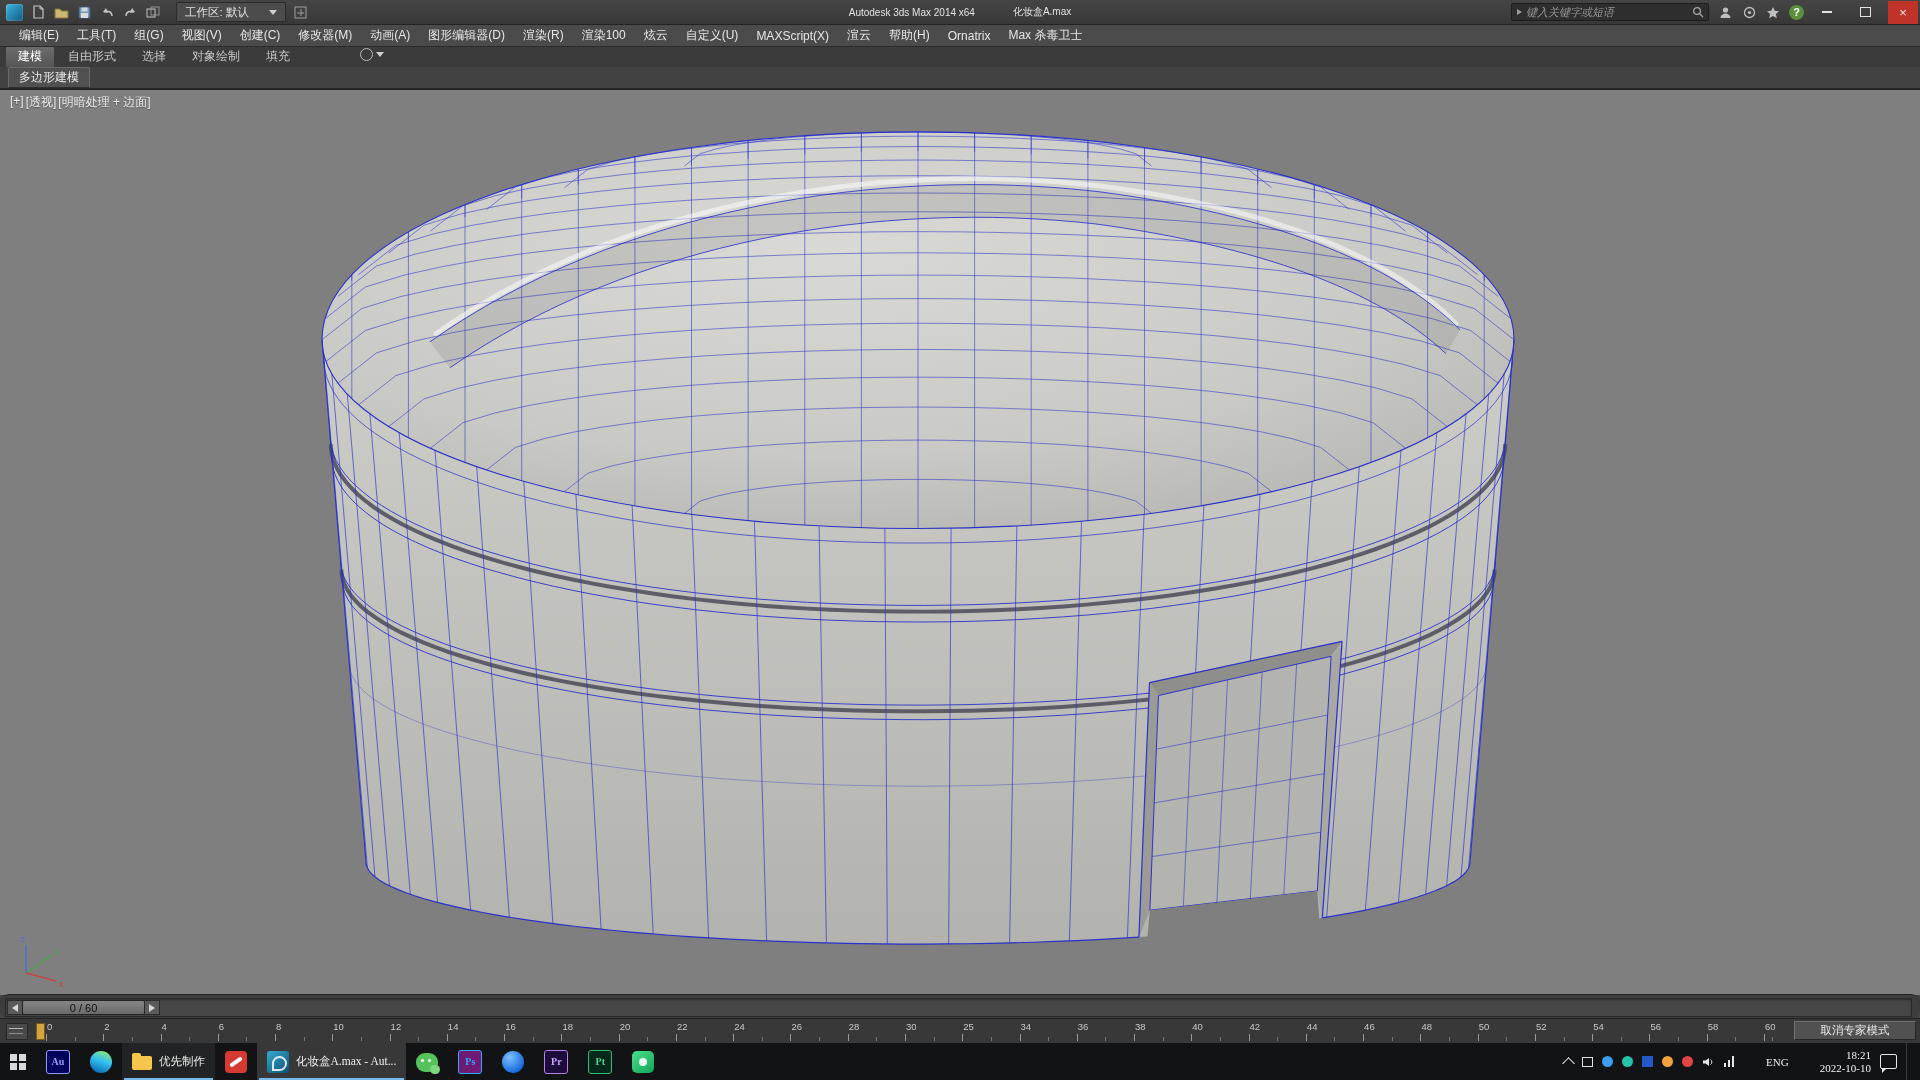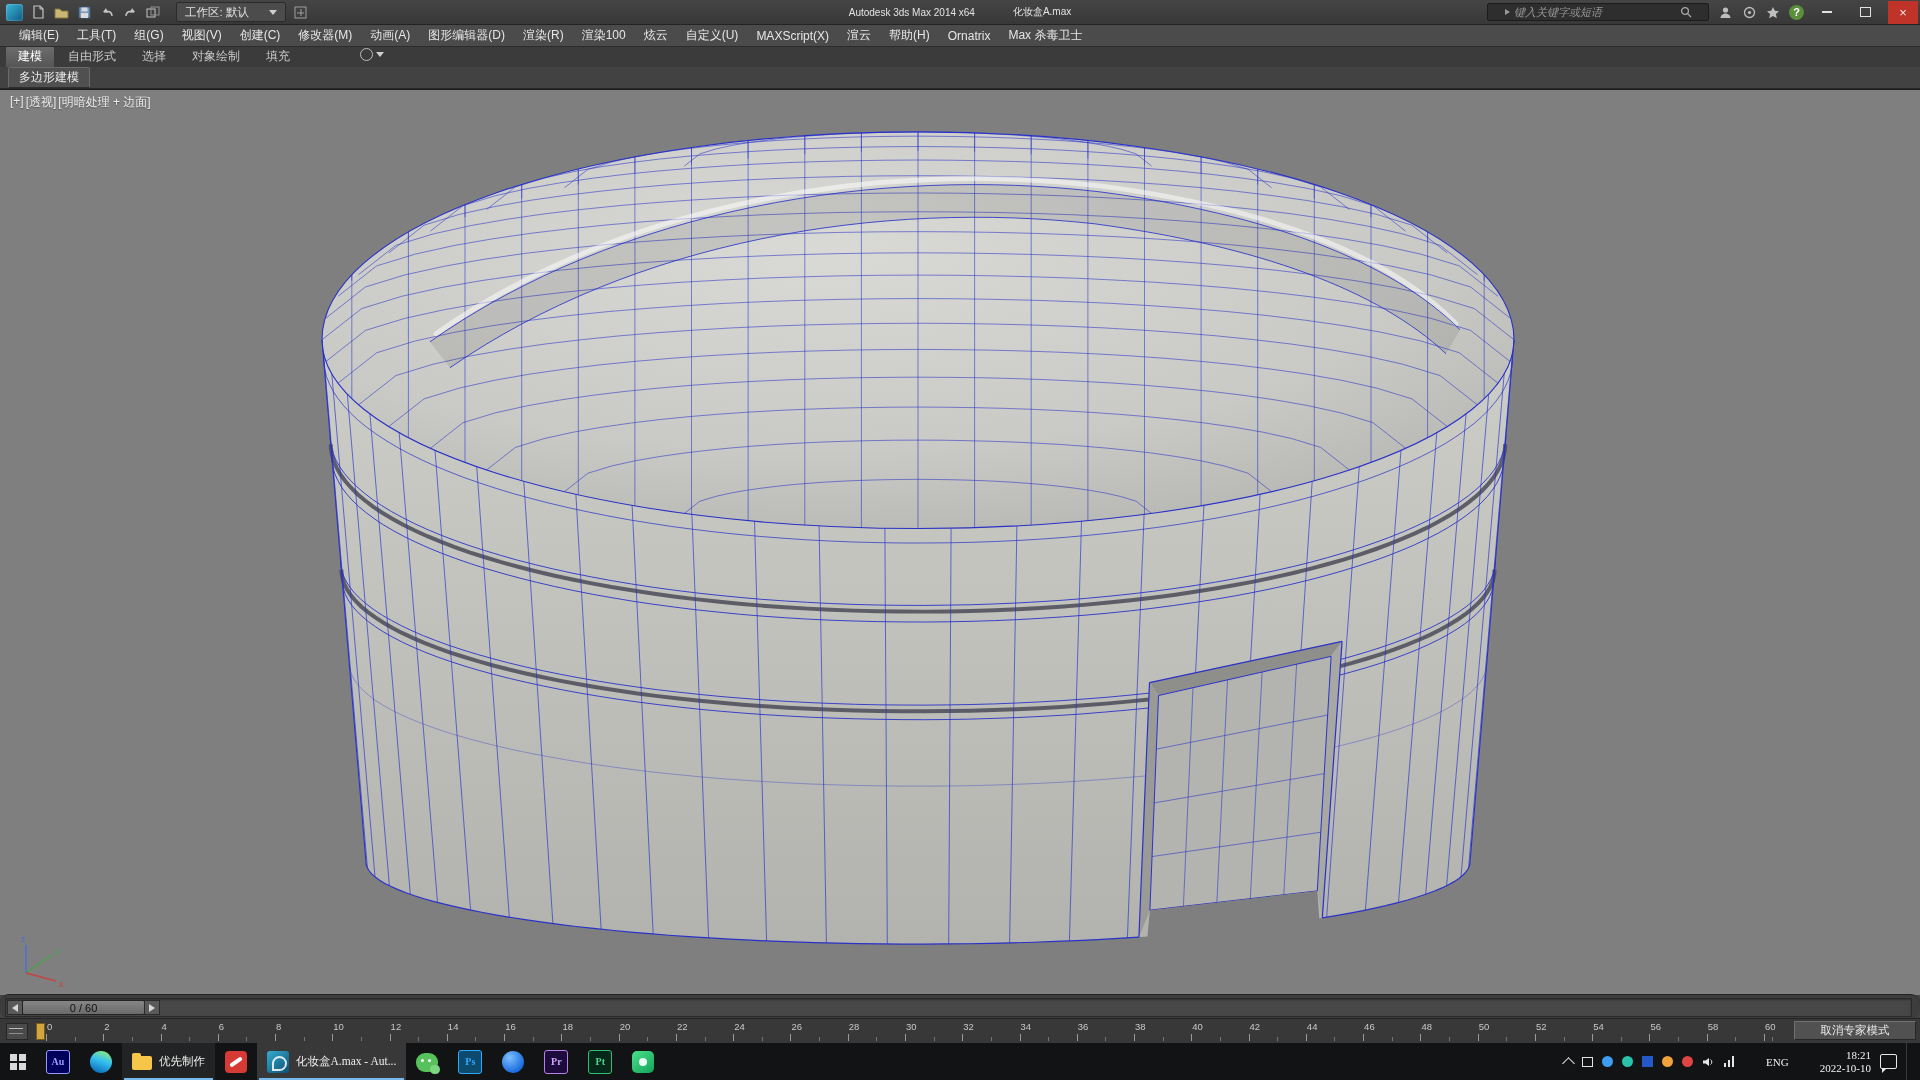--- a/index.html
+++ b/index.html
@@ -14,21 +14,21 @@
   .tb-left{display:flex;align-items:center;gap:7px;padding-left:6px;}
   .max-logo{width:17px;height:17px;border-radius:3px;background:linear-gradient(135deg,#3fb6da,#0c5a84);box-shadow:inset 0 0 2px rgba(255,255,255,.5);}
   .qicon{width:16px;height:16px;display:flex;align-items:center;justify-content:center;opacity:.92;}
   .qicon svg{display:block;}
   .ws-chip{display:flex;align-items:center;gap:20px;background:#4c4c4c;border:1px solid #2a2a2a;border-radius:2px;
     padding:1px 8px;margin-left:8px;color:#e2e2e2;font-size:11.5px;height:16px;}
   .caret-down{width:0;height:0;border-left:4px solid transparent;border-right:4px solid transparent;border-top:5px solid #cfcfcf;}
   .tb-center{position:absolute;left:0;right:0;top:0;height:24px;display:flex;align-items:center;justify-content:center;gap:38px;pointer-events:none;}
   .tb-center span{color:#e3e3e3;font-size:10px;}
   .tb-right{margin-left:auto;display:flex;align-items:center;gap:8px;padding-right:2px;z-index:2;}
-  .search-box{display:flex;align-items:center;background:#2e2e2e;border:1px solid #1c1c1c;border-radius:2px;height:16px;width:188px;padding:0 16px;}
+  .search-box{display:flex;align-items:center;background:#2e2e2e;border:1px solid #1c1c1c;border-radius:2px;height:16px;width:188px;padding:0 4px;}
   .search-box input{flex:1;background:transparent;border:none;outline:none;color:#cfcfcf;font-size:11px;font-family:inherit;}
   .search-box input::placeholder{color:#969696;font-style:italic;}
   .help-circle{width:15px;height:15px;border-radius:50%;background:#5a8f3c;color:#fff;font-size:11px;font-weight:bold;
     display:flex;align-items:center;justify-content:center;}
   .win-btn{width:30px;height:23px;display:flex;align-items:center;justify-content:center;color:#e8e8e8;}
   .win-btn.min i{display:block;width:10px;height:2px;background:#e2e2e2;}
   .win-btn.max i{display:block;width:9px;height:8px;border:1.5px solid #e2e2e2;}
   .win-btn.close{background:#bf3328;font-size:13px;}
   
   .menubar{position:absolute;left:0;top:25px;right:0;height:21px;background:#4b4b4b;border-bottom:1px solid #2c2c2c;
@@ -75,21 +75,21 @@
   .taskbar{position:absolute;left:0;top:1043px;right:0;height:37px;background:#121314;display:flex;align-items:stretch;z-index:40;color:#f0f0f0;font-family:Liberation Serif, serif;}
   .tb-item{display:flex;align-items:center;justify-content:center;padding:0 10px;position:relative;}
   .tb-item.open{background:rgba(255,255,255,.07);}
   .tb-item.open::after{content:"";position:absolute;left:2px;right:2px;bottom:0;height:2px;background:#76b9ed;}
   .tb-item.active{background:rgba(255,255,255,.16);}
   .tb-label{margin-left:7px;font-size:11.5px;color:#eee;white-space:nowrap;}
   .start-grid{display:grid;grid-template-columns:7px 7px;grid-template-rows:7px 7px;gap:2px;}
   .start-grid i{background:#d9d9d9;}
   .chip{width:22px;height:22px;border-radius:3px;display:flex;align-items:center;justify-content:center;font-size:10px;font-weight:bold;}
   .chip.au{background:#00005b;border:1.5px solid #9999ff;color:#9999ff;}
-  .chip.ps{background:#0c4a6e;border:1.5px solid #31a8ff;color:#31a8ff;text-align:center;}
+  .chip.ps{background:#701a75;border:1.5px solid #31a8ff;color:#31a8ff;text-align:center;}
   .chip.pr{background:#1c0b3b;border:1.5px solid #b582e8;color:#cfa6ff;}
   .chip.pt{background:#06281a;border:1.5px solid #2fbf71;color:#52d68e;}
   .edge-ball{width:22px;height:22px;border-radius:50%;background:linear-gradient(200deg,#9ff263 0%,#35c1f1 45%,#0b6fb8 90%);}
   .blue-ball{width:22px;height:22px;border-radius:50%;background:radial-gradient(circle at 35% 30%,#7cc0ff,#1668dc 75%);}
   .green-sq{width:22px;height:22px;border-radius:5px;background:linear-gradient(140deg,#4be08a,#12a35a);position:relative;}
   .green-sq::after{content:"";position:absolute;left:7px;top:7px;width:8px;height:8px;border-radius:50%;background:#eafff2;}
   .red-sq{width:22px;height:22px;border-radius:4px;background:#d63a34;position:relative;}
   .red-sq::after{content:"";position:absolute;left:4px;top:9px;width:14px;height:4px;background:#fff;transform:rotate(-35deg);border-radius:2px;}
   .folder-ico{width:20px;height:14px;background:#f6c64b;border-radius:2px;position:relative;margin-top:3px;}
   .folder-ico::before{content:"";position:absolute;left:0;top:-3px;width:9px;height:4px;background:#f6c64b;border-radius:2px 2px 0 0;}
@@ -441,21 +441,21 @@
       <div class="rcell">
         <span class="rlab">26</span>
       </div>
       <div class="rcell">
         <span class="rlab">28</span>
       </div>
       <div class="rcell">
         <span class="rlab">30</span>
       </div>
       <div class="rcell">
-        <span class="rlab">32</span>
+        <span class="rlab">25</span>
       </div>
       <div class="rcell">
         <span class="rlab">34</span>
       </div>
       <div class="rcell">
         <span class="rlab">36</span>
       </div>
       <div class="rcell">
         <span class="rlab">38</span>
       </div>

